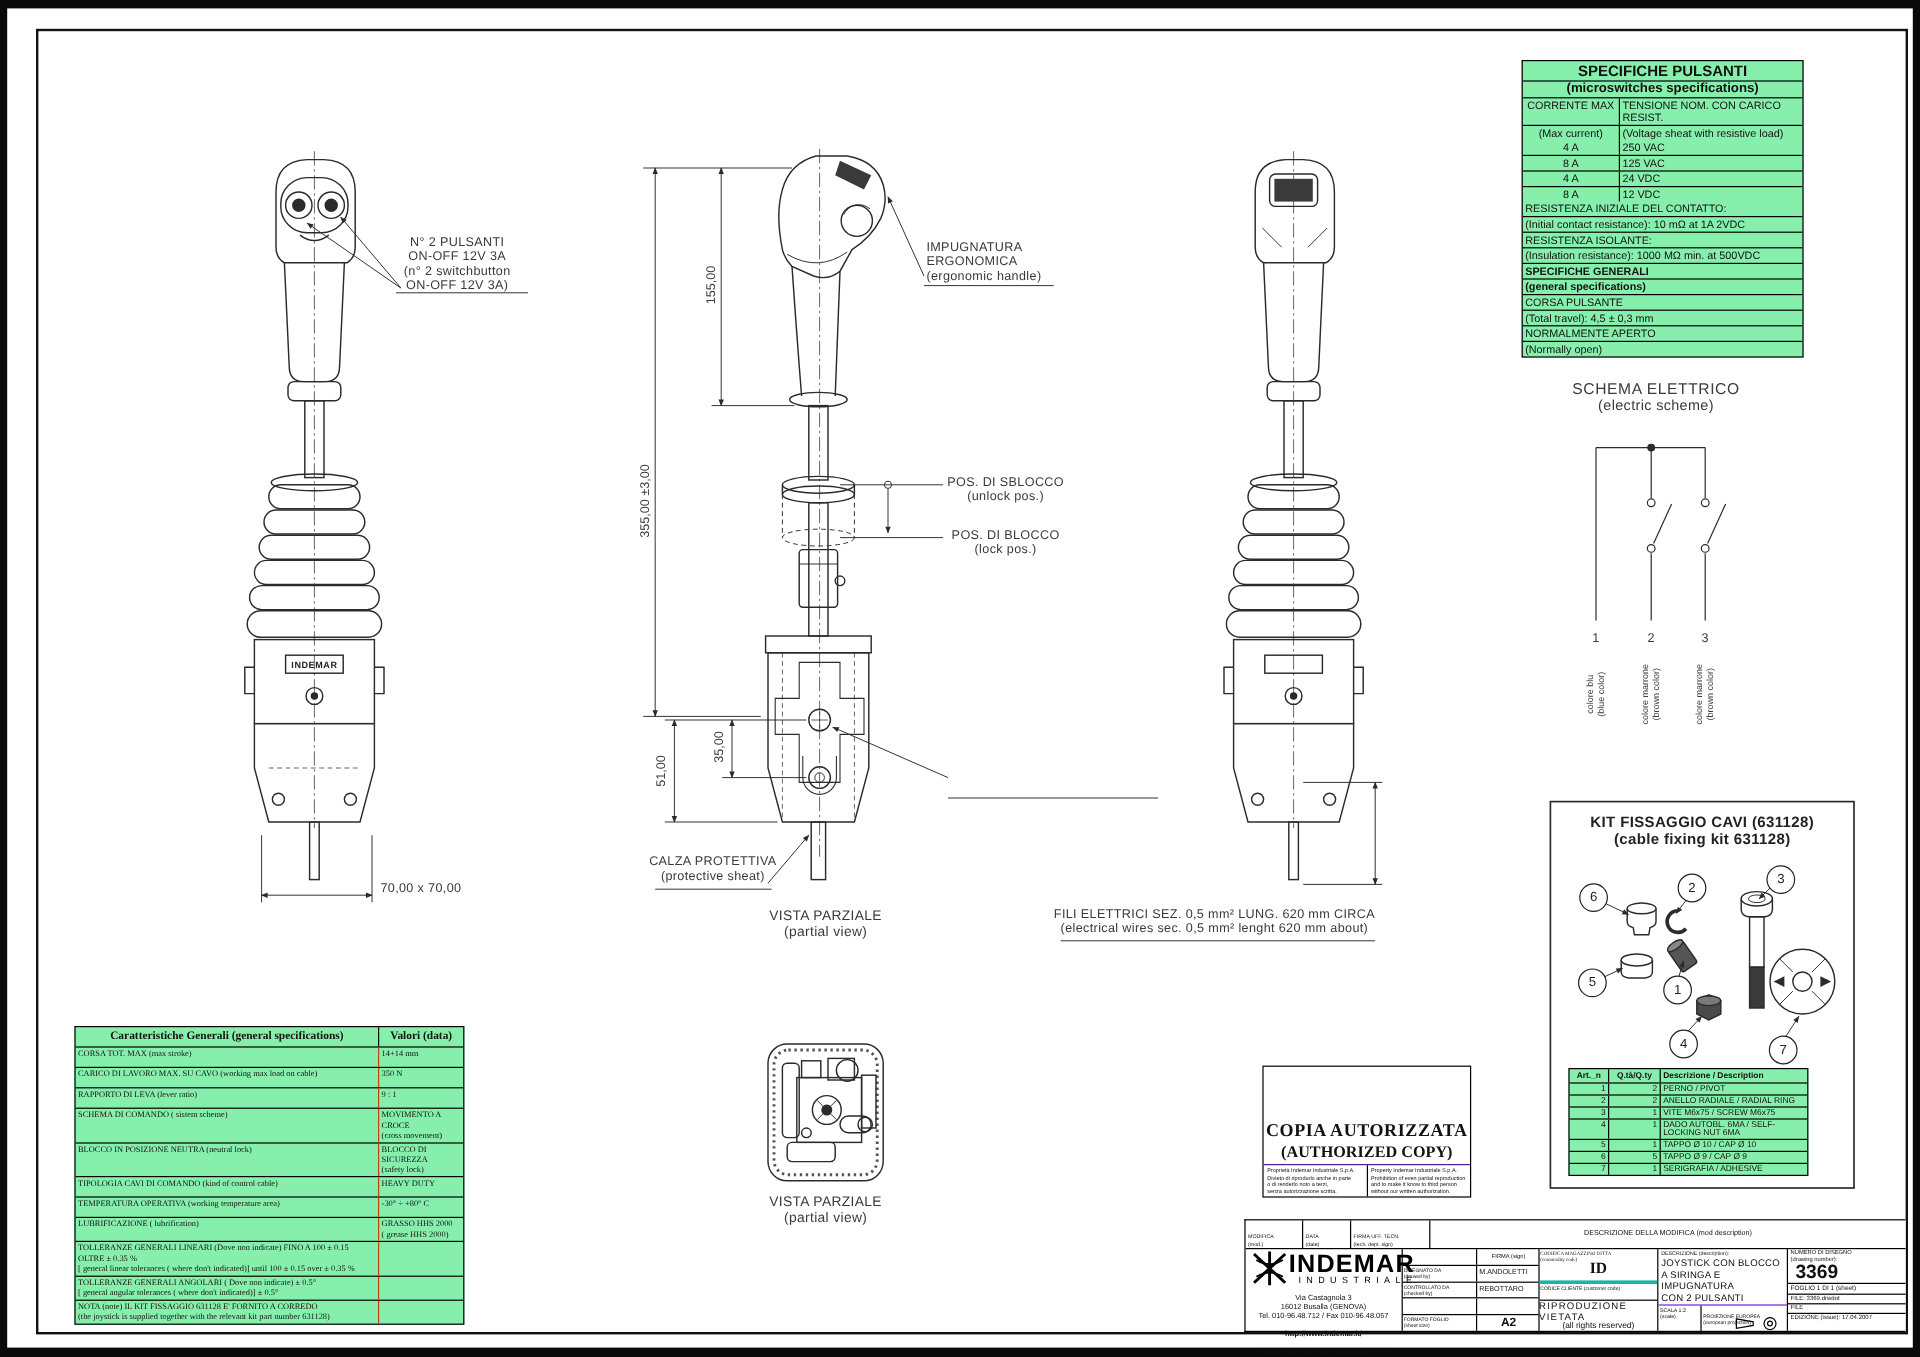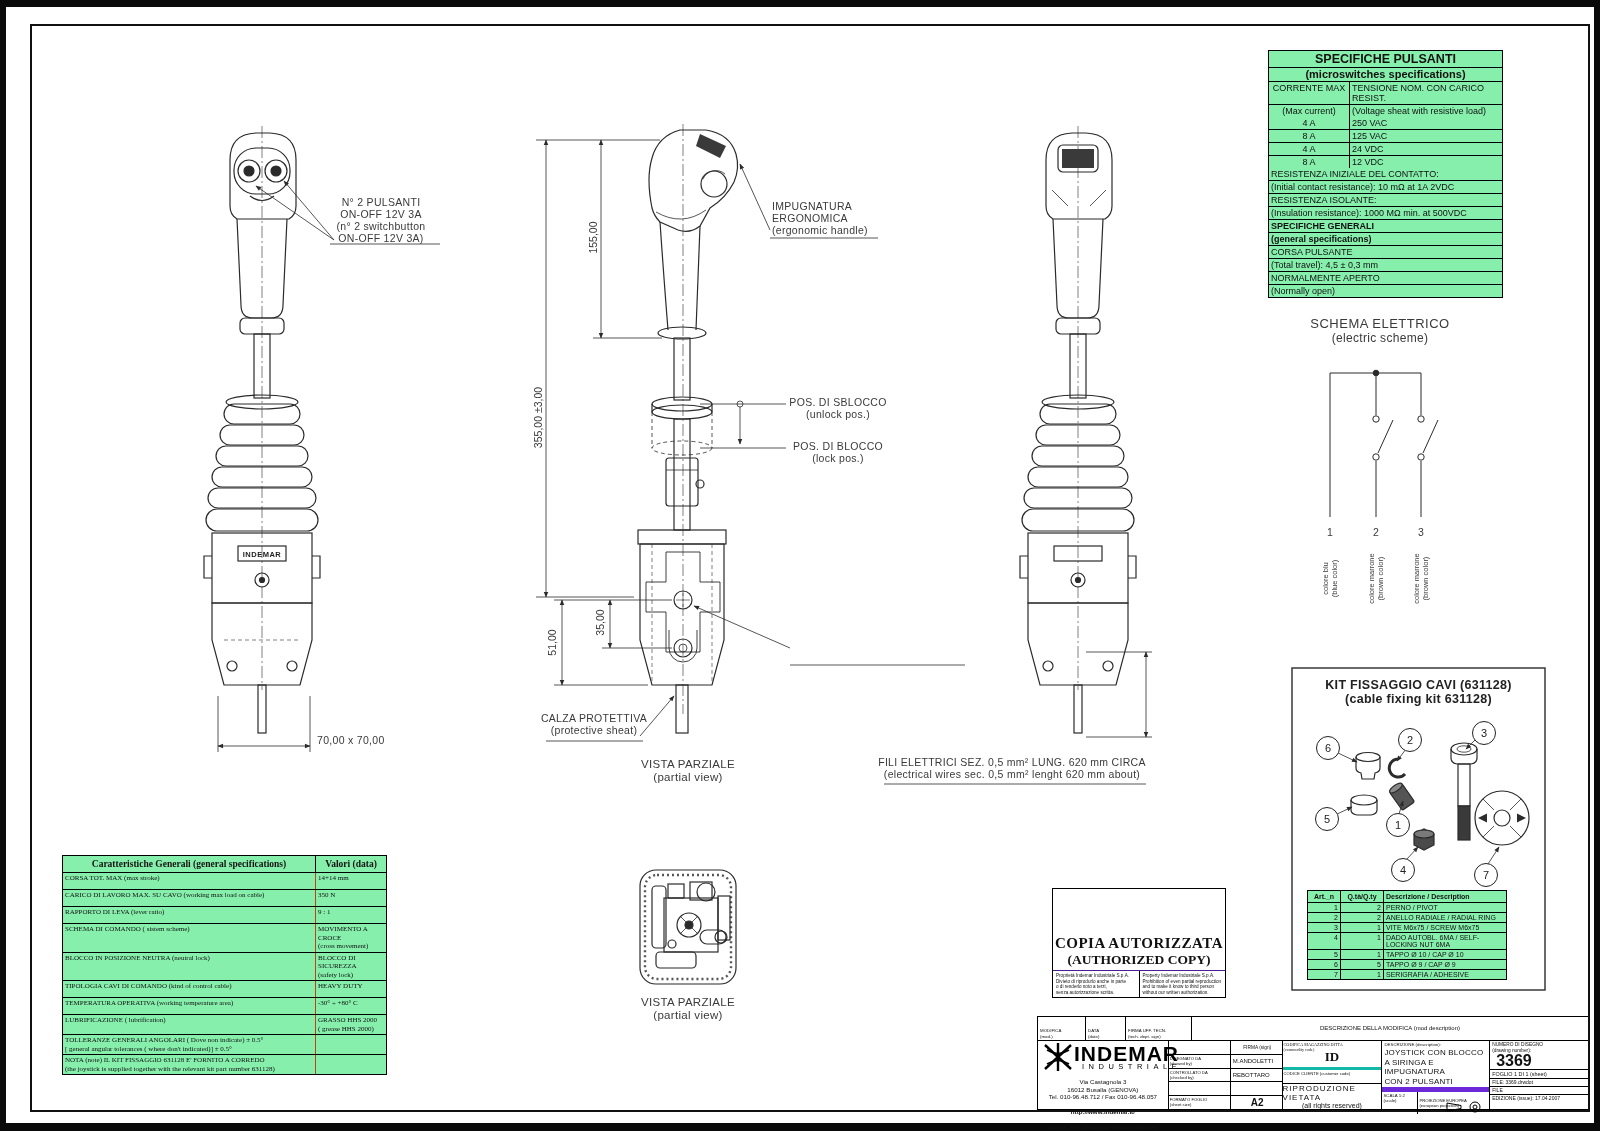--- a/index.html
+++ b/index.html
@@ -84,21 +84,21 @@
   #sign-cell .srow .v{flex:1;font-size:6px;display:flex;align-items:center;padding-left:2px;}
   #cod-cell{width:100px;display:flex;flex-direction:column;}
   #cod-cell .c1{height:27px;border-bottom:3px solid #14b8a6;position:relative;font-family:Liberation Serif, serif;}
   #cod-cell .c1 .tiny{position:absolute;left:1px;top:1px;font-size:4.2px;line-height:5px;white-space:pre-line;}
   #cod-cell .c1 .id{position:absolute;left:0;top:8px;width:100%;text-align:center;font-weight:bold;font-size:13px;}
   #cod-cell .c2{height:14px;border-bottom:1px solid #000;font-size:4.2px;padding:1px;box-sizing:border-box;}
   #cod-cell .c3{flex:1;display:flex;flex-direction:column;align-items:center;justify-content:center;}
   #cod-cell .c3 .r1{font-size:8px;letter-spacing:1px;}
   #cod-cell .c3 .r2{font-size:7px;}
   #desc-cell{width:108px;display:flex;flex-direction:column;}
-  #desc-cell .d1{flex:1;border-bottom:5px solid #6d28d9;padding:1px 2px;}
+  #desc-cell .d1{flex:1;border-bottom:1px solid #6d28d9;padding:1px 2px;}
   #desc-cell .d1 .tiny{font-size:4.4px;}
   #desc-cell .d1 .dtxt{font-size:8px;line-height:9.5px;white-space:pre-line;letter-spacing:.2px;margin-top:1px;}
   #desc-cell .d2{height:22px;display:flex;}
   #desc-cell .d2 .scala{width:36px;border-right:1px solid #000;font-size:4.4px;line-height:5.4px;
       padding:1px;white-space:pre-line;box-sizing:border-box;}
   #desc-cell .d2 .proj{flex:1;font-size:4.2px;line-height:5px;padding:1px;position:relative;white-space:pre-line;}
   #num-cell{width:98px;border-right:none!important;display:flex;flex-direction:column;}
   #num-cell .n{border-bottom:1px solid #000;padding:0 2px;box-sizing:border-box;}
   #num-cell .n1{font-size:4.8px;line-height:5.6px;white-space:pre-line;border-bottom:none;padding-top:1px;}
   #num-cell .n2{font-weight:bold;font-size:16px;line-height:16px;padding-left:6px;}
@@ -495,20 +495,25 @@
         <div class="trow">
           <div class="tcell">TEMPERATURA OPERATIVA (working temperature area)</div>
           <div class="tcell">-30° ÷ +80° C</div>
         </div>
         <div class="trow">
           <div class="tcell">LUBRIFICAZIONE ( lubrification)</div>
           <div class="tcell">GRASSO HHS 2000
 ( grease HHS 2000)</div>
         </div>
         <div class="trow">
+          <div class="tcell">TOLLERANZE GENERALI LINEARI (Dove non indicate)   FINO A 100 ± 0.15 OLTRE ± 0.35 %
+[ general linear tolerances ( where don't indicated)]  until 100 ± 0.15   over ± 0.35 %</div>
+          <div class="tcell"></div>
+        </div>
+        <div class="trow">
           <div class="tcell">TOLLERANZE GENERALI ANGOLARI ( Dove non indicate)   ± 0.5°
 [ general angular tolerances ( where don't indicated)]   ± 0.5°</div>
           <div class="tcell"></div>
         </div>
         <div class="trow">
           <div class="tcell">NOTA (note)  IL KIT FISSAGGIO 631128   E' FORNITO A CORREDO
 (the joystick is supplied together with the relevant kit part number 631128)</div>
           <div class="tcell"></div>
         </div>
       </div>

